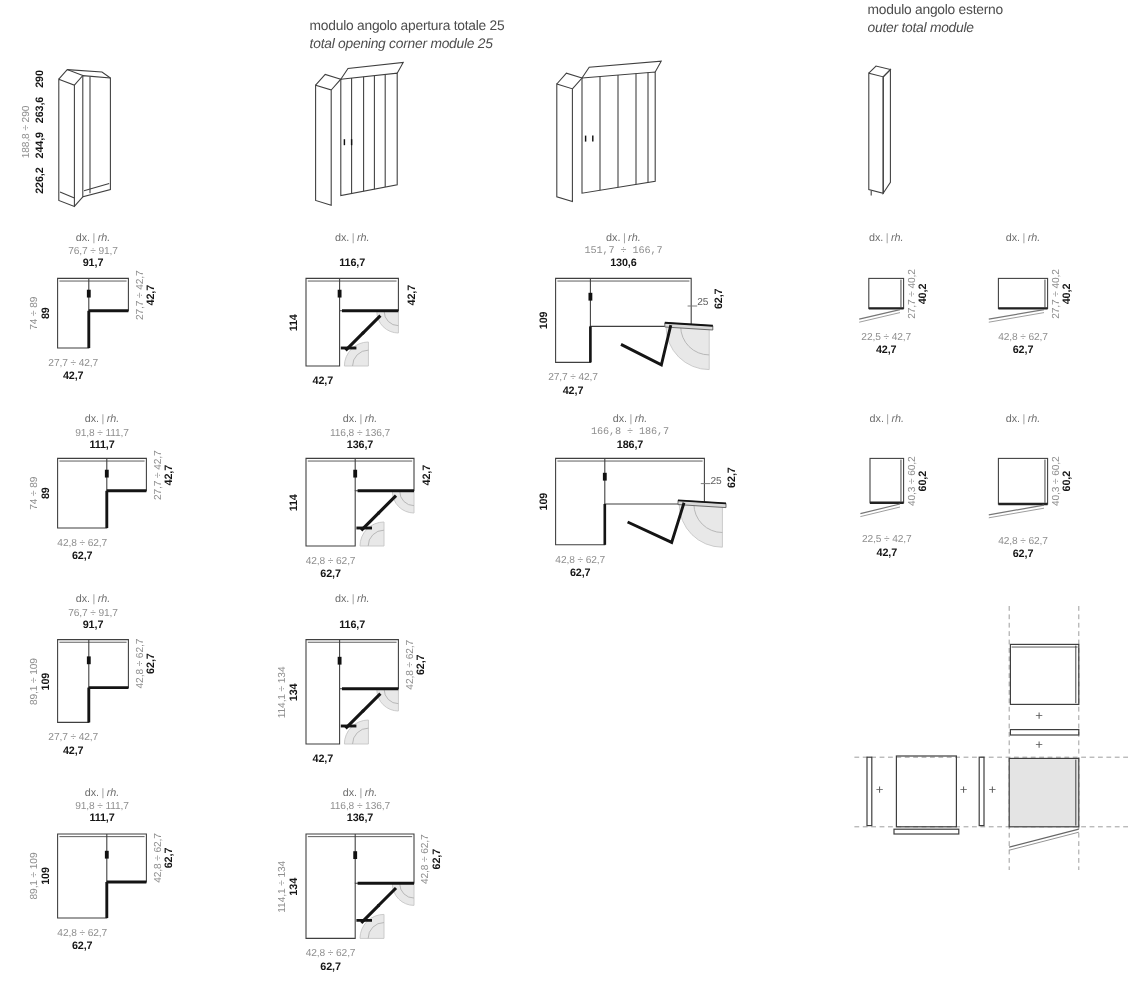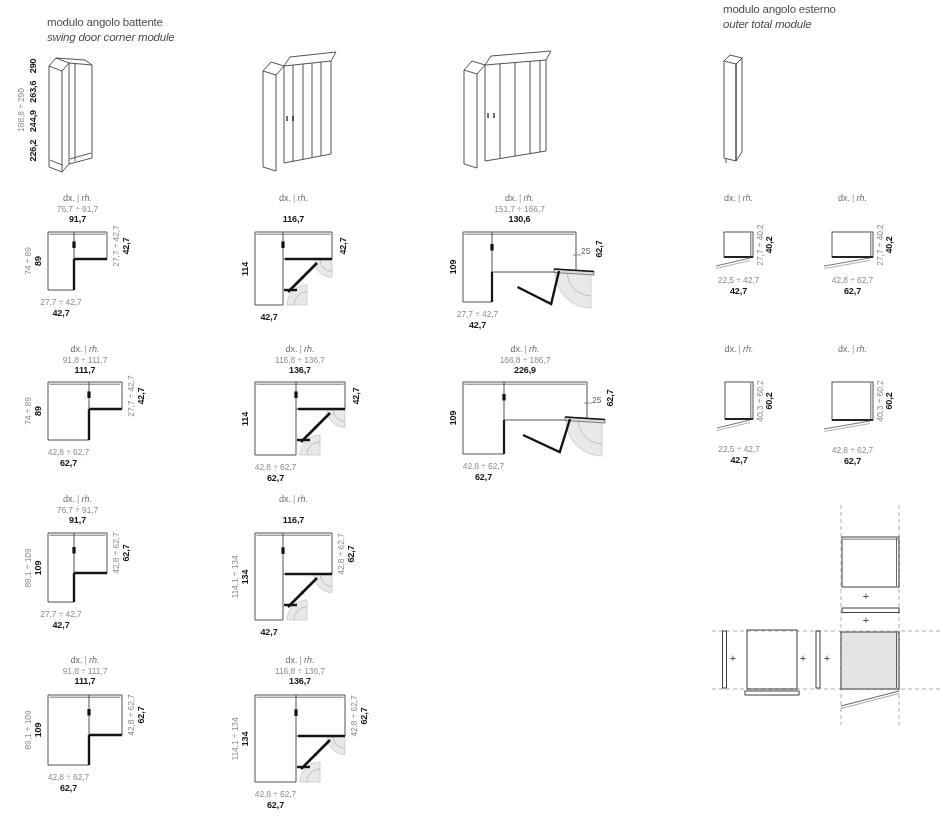--- a/index.html
+++ b/index.html
@@ -222,23 +222,23 @@
         <path d="M841,706 L899,691" stroke="#666" stroke-width="1" fill="none"></path>
         <path d="M841,708.5 L899,693.5" stroke="#8f8f8f" stroke-width="0.8" fill="none"></path>
         <text x="866" y="597" font-size="11px" fill="#555" text-anchor="middle" dominant-baseline="middle" font-family="&quot;Liberation Sans&quot;,sans-serif">+</text>
         <text x="866" y="621" font-size="11px" fill="#555" text-anchor="middle" dominant-baseline="middle" font-family="&quot;Liberation Sans&quot;,sans-serif">+</text>
         <text x="733" y="659" font-size="11px" fill="#555" text-anchor="middle" dominant-baseline="middle" font-family="&quot;Liberation Sans&quot;,sans-serif">+</text>
         <text x="803" y="659" font-size="11px" fill="#555" text-anchor="middle" dominant-baseline="middle" font-family="&quot;Liberation Sans&quot;,sans-serif">+</text>
         <text x="827" y="659" font-size="11px" fill="#555" text-anchor="middle" dominant-baseline="middle" font-family="&quot;Liberation Sans&quot;,sans-serif">+</text>
       </g>
     </svg>
 
-  <div class="title" style="left:47px;top:15px">
-    <div>modulo angolo battente</div>
-    <div class="it">swing door corner module</div>
+  <div class="title" style="left:258px;top:15px">
+    <div>modulo angolo apertura totale 25</div>
+    <div class="it">total opening corner module 25</div>
   </div>
   <div class="title" style="left:723px;top:2px">
     <div>modulo angolo esterno</div>
     <div class="it">outer total module</div>
   </div>
 
   <div class="lab range rot" style="left:21px;top:110px">188,8 ÷ 290</div>
   <div class="lab value rot" style="left:33px;top:110px;word-spacing:5px">226,2 244,9 263,6 290</div>
 
   <div id="labels">
@@ -300,30 +300,30 @@
       <div class="lab hdr cx" style="left: 300px; top: 656px;"><span class="dx">dx.</span><span class="sep">|</span><span class="rh it">rh.</span></div>
       <div class="lab range cx" style="left: 300px; top: 667px;">116,8 ÷ 136,7</div>
       <div class="lab value cx" style="left: 300px; top: 677px;">136,7</div>
       <div class="lab range rot" style="left: 235px; top: 738.5px;">114,1 ÷ 134</div>
       <div class="lab value rot" style="left: 245px; top: 738.5px;">134</div>
       <div class="lab range rot" style="left: 354px; top: 715.5px;">42,8 ÷ 62,7</div>
       <div class="lab value rot" style="left: 364px; top: 715.5px;">62,7</div>
       <div class="lab range cx" style="left: 275.5px; top: 790px;">42,8 ÷ 62,7</div>
       <div class="lab value cx" style="left: 275.5px; top: 801px;">62,7</div>
       <div class="lab hdr cx" style="left: 519.5px; top: 194px;"><span class="dx">dx.</span><span class="sep">|</span><span class="rh it">rh.</span></div>
-      <div class="lab range cx" style="left: 519.5px; top: 205px;">151,7 ÷ 166,7</div>
+      <div class="lab range cx" style="left: 519.5px; top: 205px; font-family: Liberation Mono, monospace;">151,7 ÷ 166,7</div>
       <div class="lab value cx" style="left: 519.5px; top: 215px;">130,6</div>
       <div class="lab value rot" style="left: 453px; top: 267px;">109</div>
       <div class="lab mid" style="left: 581px; top: 247px;">25</div>
       <div class="lab value rot" style="left: 599px; top: 249px;">62,7</div>
       <div class="lab range cx" style="left: 477.5px; top: 310px;">27,7 ÷ 42,7</div>
       <div class="lab value cx" style="left: 477.5px; top: 321px;">42,7</div>
       <div class="lab hdr cx" style="left: 525px; top: 345px;"><span class="dx">dx.</span><span class="sep">|</span><span class="rh it">rh.</span></div>
-      <div class="lab range cx" style="left: 525px; top: 356px;">166,8 ÷ 186,7</div>
-      <div class="lab value cx" style="left: 525px; top: 366px;">226,9</div>
+      <div class="lab range cx" style="left: 525px; top: 356px; font-family: Liberation Mono, monospace;">166,8 ÷ 186,7</div>
+      <div class="lab value cx" style="left: 525px; top: 366px;">186,7</div>
       <div class="lab value rot" style="left: 453px; top: 418px;">109</div>
       <div class="lab mid" style="left: 592px; top: 396px;">25</div>
       <div class="lab value rot" style="left: 610px; top: 398px;">62,7</div>
       <div class="lab range cx" style="left: 483.5px; top: 462px;">42,8 ÷ 62,7</div>
       <div class="lab value cx" style="left: 483.5px; top: 473px;">62,7</div>
       <div class="lab hdr cx" style="left: 738.5px; top: 194px;"><span class="dx">dx.</span><span class="sep">|</span><span class="rh it">rh.</span></div>
       <div class="lab range rot" style="left: 760px; top: 244.5px;">27,7 ÷ 40,2</div>
       <div class="lab value rot" style="left: 769px; top: 244.5px;">40,2</div>
       <div class="lab range cx" style="left: 738.5px; top: 276px;">22,5 ÷ 42,7</div>
       <div class="lab value cx" style="left: 738.5px; top: 287px;">42,7</div>

